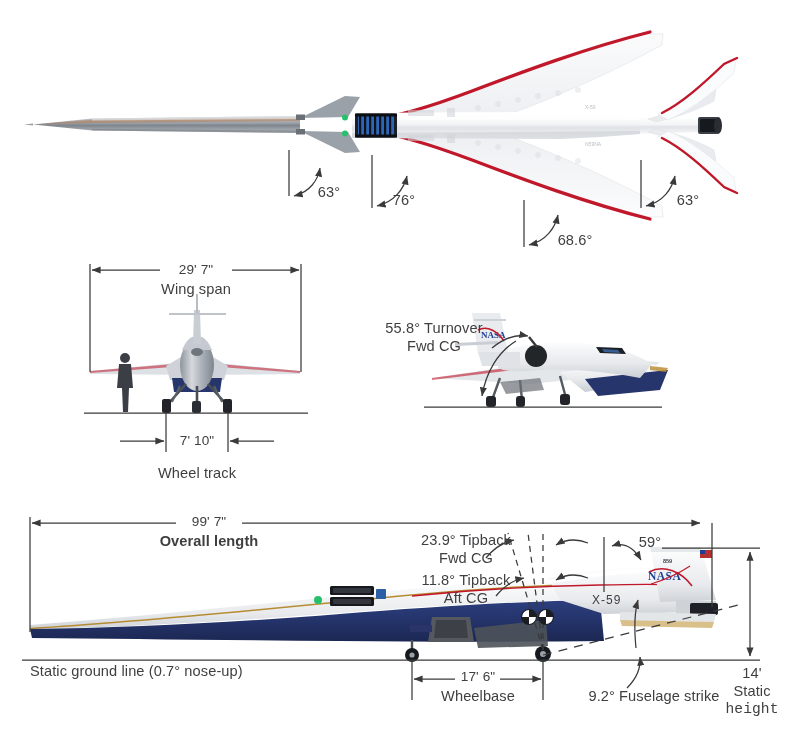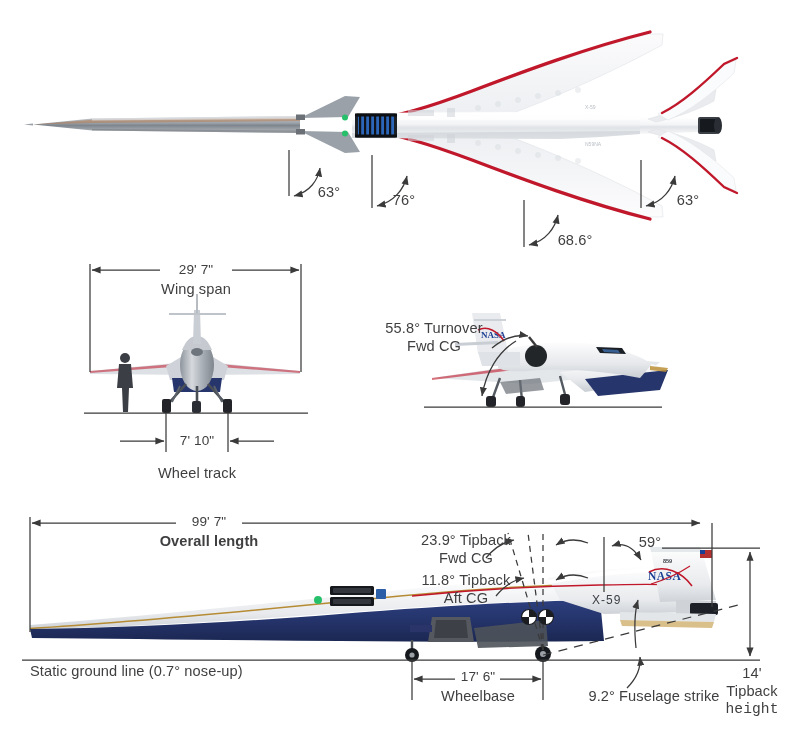--- a/index.html
+++ b/index.html
@@ -414,16 +414,16 @@
   <div class="lbl c s15" style="left:650px;top:534px;">59°</div>
 
   <div class="lbl l s15" style="left:30px;top:663px;">Static ground line (0.7° nose-up)</div>
 
   <div class="lbl c s14" style="left:478px;top:669px;">17' 6"</div>
   <div class="lbl c s15" style="left:478px;top:688px;">Wheelbase</div>
 
   <div class="lbl c s15" style="left:654px;top:688px;">9.2° Fuselage strike</div>
 
   <div class="lbl c s15" style="left:752px;top:665px;">14'</div>
-  <div class="lbl c s15" style="left:752px;top:683px;">Tipback</div>
+  <div class="lbl c s15" style="left:752px;top:683px;">Static</div>
   <div class="lbl c s15" style="left:752px;top:701px;font-family:Liberation Mono, monospace;">height</div>
 
 </div>
 
 </body></html>

